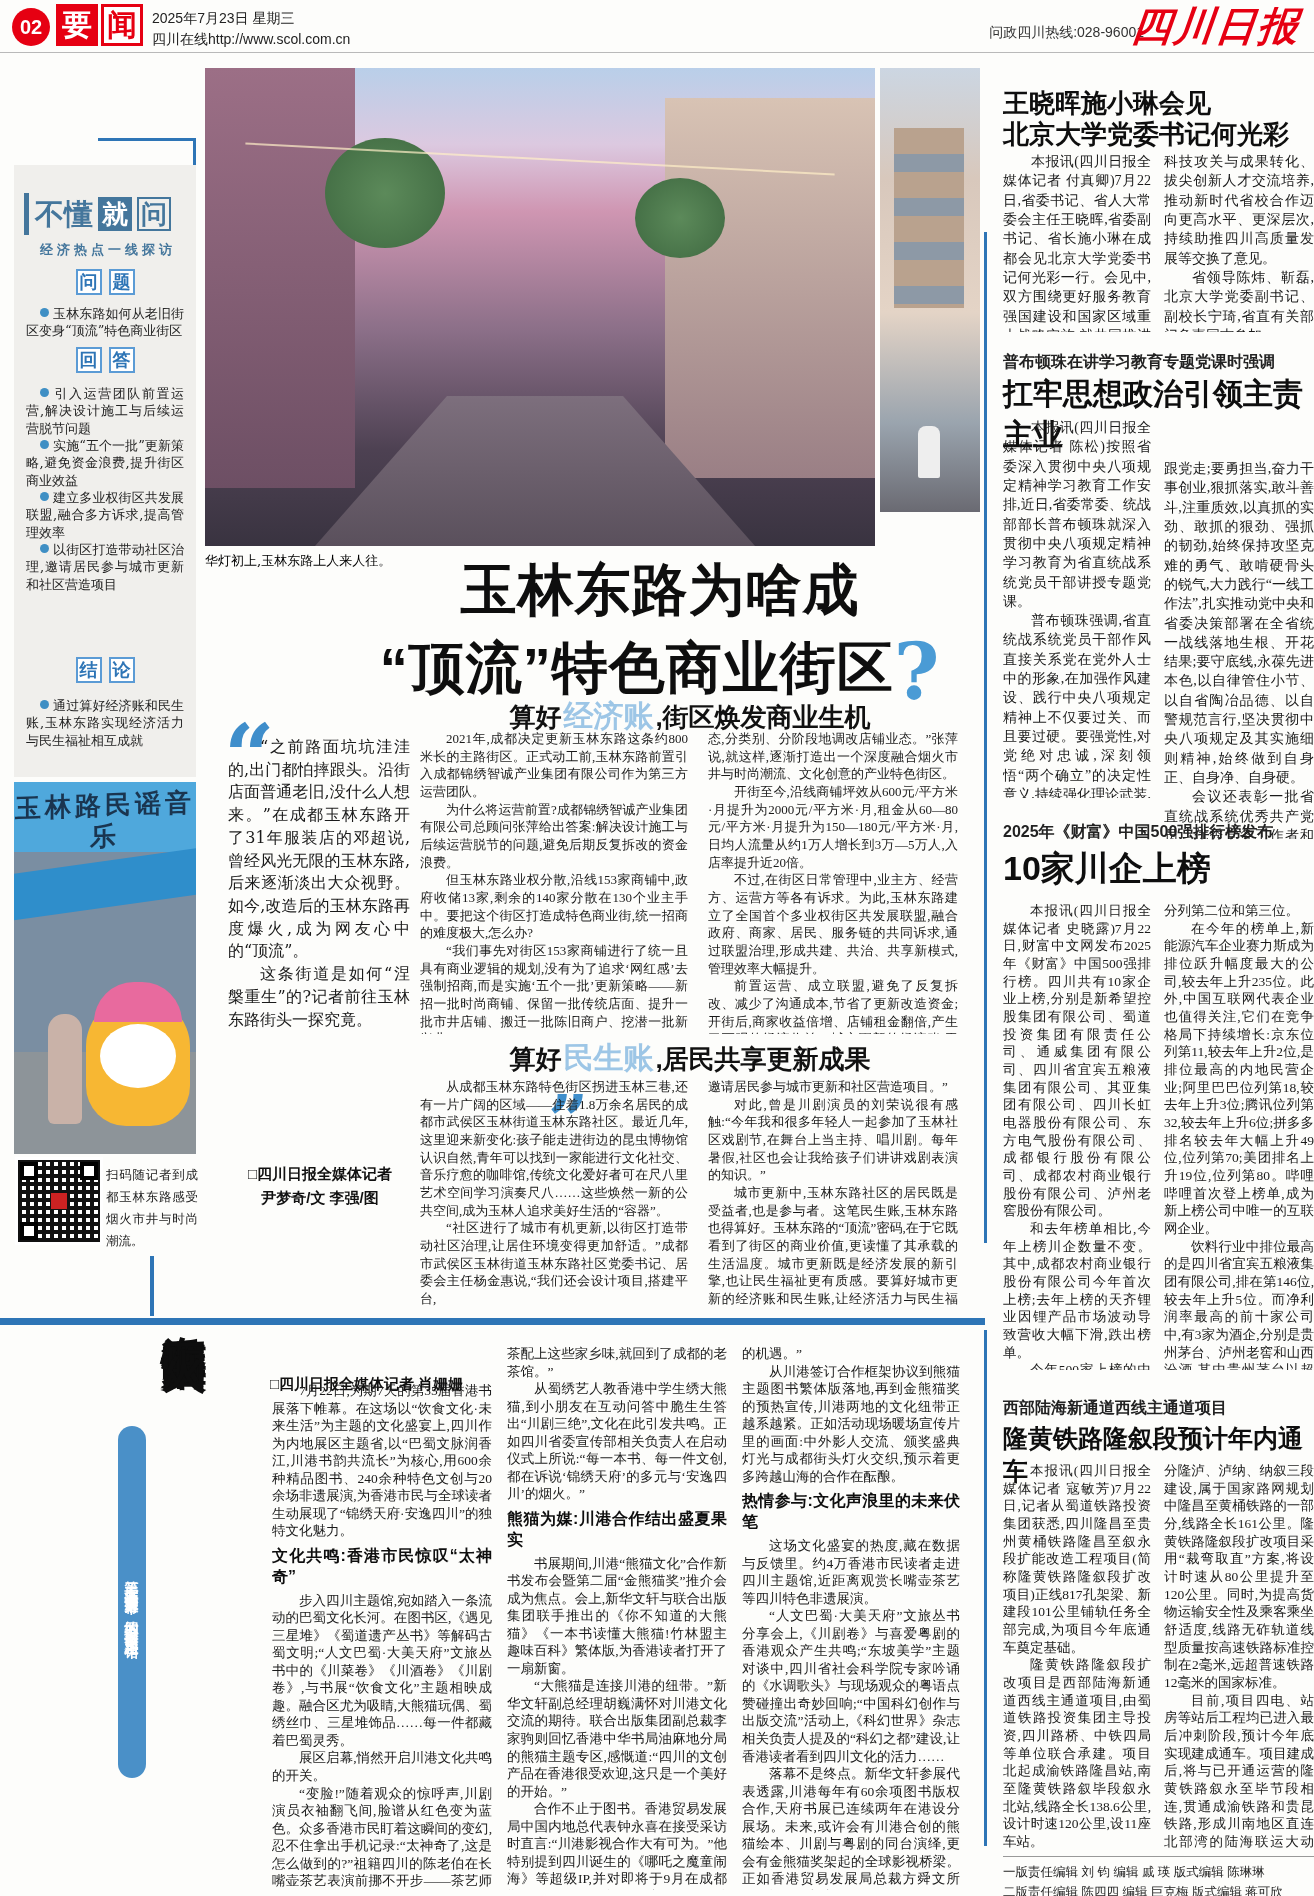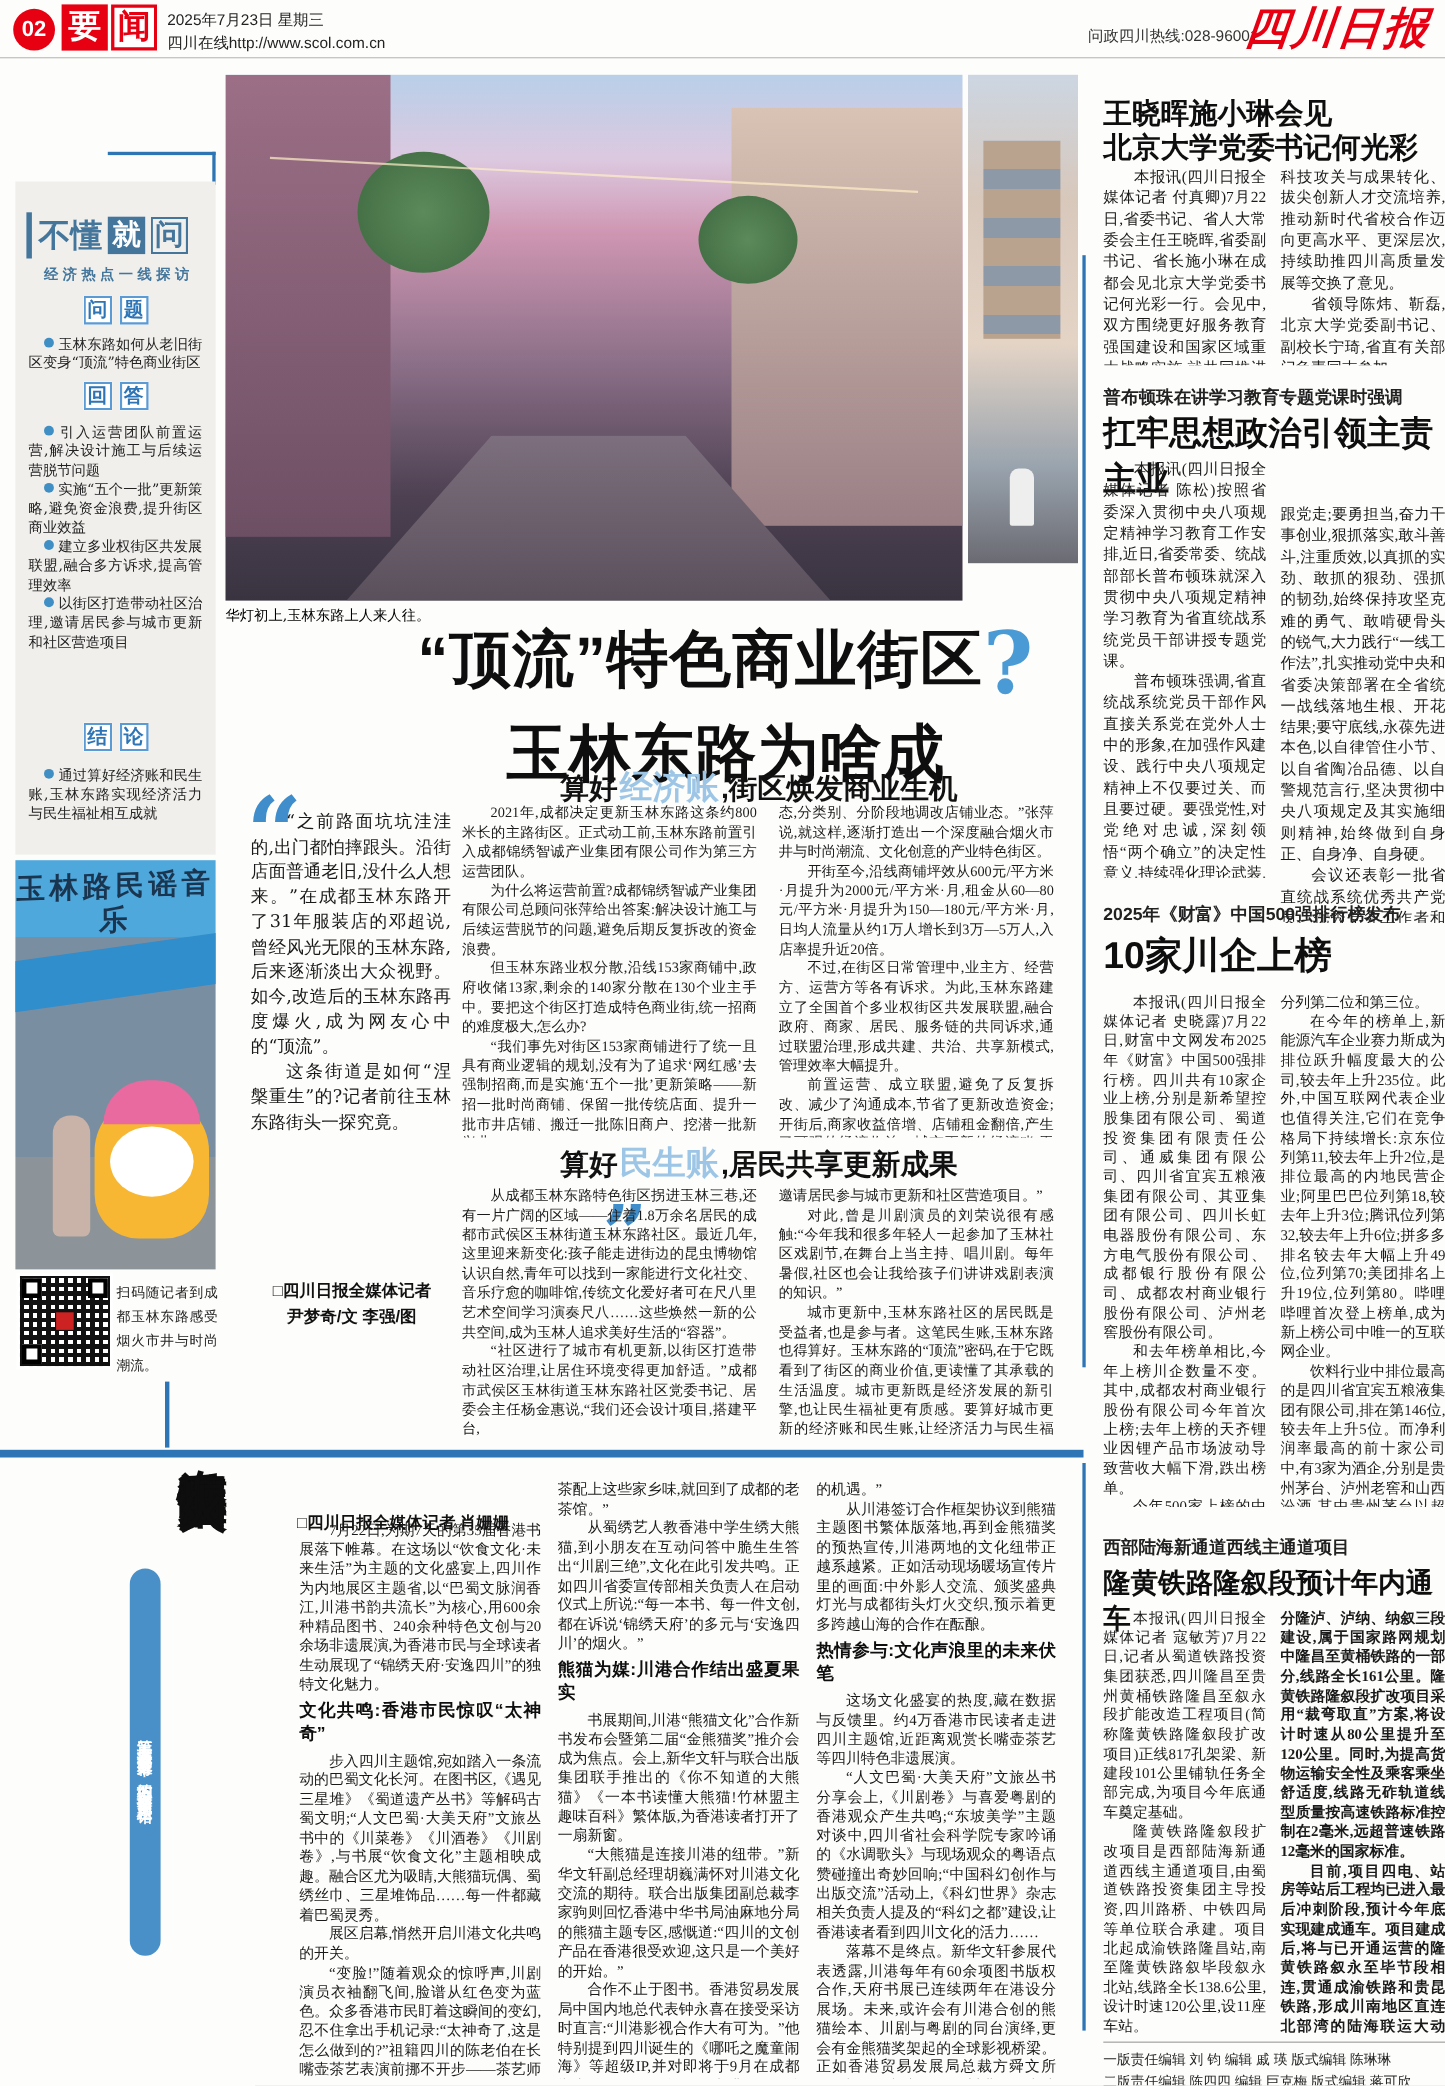--- a/index.html
+++ b/index.html
@@ -170,22 +170,22 @@
   </div>
   <div class="abs strip">
     <div class="pwin"></div>
     <div class="person"></div>
   </div>
   <div class="abs vrule-top"></div>
   <div class="abs vrule-bot"></div>
 
   <div class="abs pcap">华灯初上,玉林东路上人来人往。</div>
   <div class="abs headline">
+    <div class="l">玉林东路为啥成</div>
     <div class="l"><span>“顶流”特色商业街区</span><span class="qmark">?</span></div>
-    <div class="l">玉林东路为啥成</div>
   </div>
   <div class="abs oq">“</div>
   <div class="abs intro">
     <p>“之前路面坑坑洼洼的,出门都怕摔跟头。沿街店面普通老旧,没什么人想来。”在成都玉林东路开了31年服装店的邓超说,曾经风光无限的玉林东路,后来逐渐淡出大众视野。如今,改造后的玉林东路再度爆火,成为网友心中的“顶流”。</p>
     <p>这条街道是如何“涅槃重生”的?记者前往玉林东路街头一探究竟。</p>
   </div>
   <div class="abs cq">”</div>
   <div class="abs fbyline">
     <div>□四川日报全媒体记者</div>
     <div>尹梦奇/文 李强/图</div>
@@ -256,21 +256,21 @@
     <p>饮料行业中排位最高的是四川省宜宾五粮液集团有限公司,排在第146位,较去年上升5位。而净利润率最高的前十家公司中,有3家为酒企,分别是贵州茅台、泸州老窖和山西汾酒,其中贵州茅台以超49%的利润率在利润率榜中居首位。</p>
   </div>
 
   <div class="abs kicker" style="left:1003px;top:1398px;width:311px;">西部陆海新通道西线主通道项目</div>
   <div class="abs rtitle" style="left:1003px;top:1422px;width:311px;font-size:25px;">隆黄铁路隆叙段预计年内通车</div>
   <div class="abs rcol dense" style="left:1003px;top:1462px;width:148px;height:386px;">
     <p>本报讯(四川日报全媒体记者 寇敏芳)7月22日,记者从蜀道铁路投资集团获悉,四川隆昌至贵州黄桶铁路隆昌至叙永段扩能改造工程项目(简称隆黄铁路隆叙段扩改项目)正线817孔架梁、新建段101公里铺轨任务全部完成,为项目今年底通车奠定基础。</p>
     <p>隆黄铁路隆叙段扩改项目是西部陆海新通道西线主通道项目,由蜀道铁路投资集团主导投资,四川路桥、中铁四局等单位联合承建。项目北起成渝铁路隆昌站,南至隆黄铁路叙毕段叙永北站,线路全长138.6公里,设计时速120公里,设11座车站。</p>
 
   </div>
-  <div class="abs rcol dense" style="left:1164px;top:1462px;width:150px;height:386px;font-weight:bold;">
+  <div class="abs rcol dense" style="left:1164px;top:1462px;width:150px;height:386px;">
     <p class="ni">分隆泸、泸纳、纳叙三段建设,属于国家路网规划中隆昌至黄桶铁路的一部分,线路全长161公里。隆黄铁路隆叙段扩改项目采用“裁弯取直”方案,将设计时速从80公里提升至120公里。同时,为提高货物运输安全性及乘客乘坐舒适度,线路无砟轨道线型质量按高速铁路标准控制在2毫米,远超普速铁路12毫米的国家标准。</p>
     <p>目前,项目四电、站房等站后工程均已进入最后冲刺阶段,预计今年底实现建成通车。项目建成后,将与已开通运营的隆黄铁路叙永至毕节段相连,贯通成渝铁路和贵昆铁路,形成川南地区直连北部湾的陆海联运大动脉。</p>
   </div>
   <div class="abs pfoot">
     <div>一版责任编辑 刘 钧  编辑 戚 瑛  版式编辑 陈琳琳</div>
     <div>二版责任编辑 陈四四  编辑 巨克梅  版式编辑 蒋可欣</div>
   </div>
 
   <div class="abs band"></div>
   <div class="abs pill">第三十五届香港书展落幕,约四万港人打卡四川主题馆</div>

